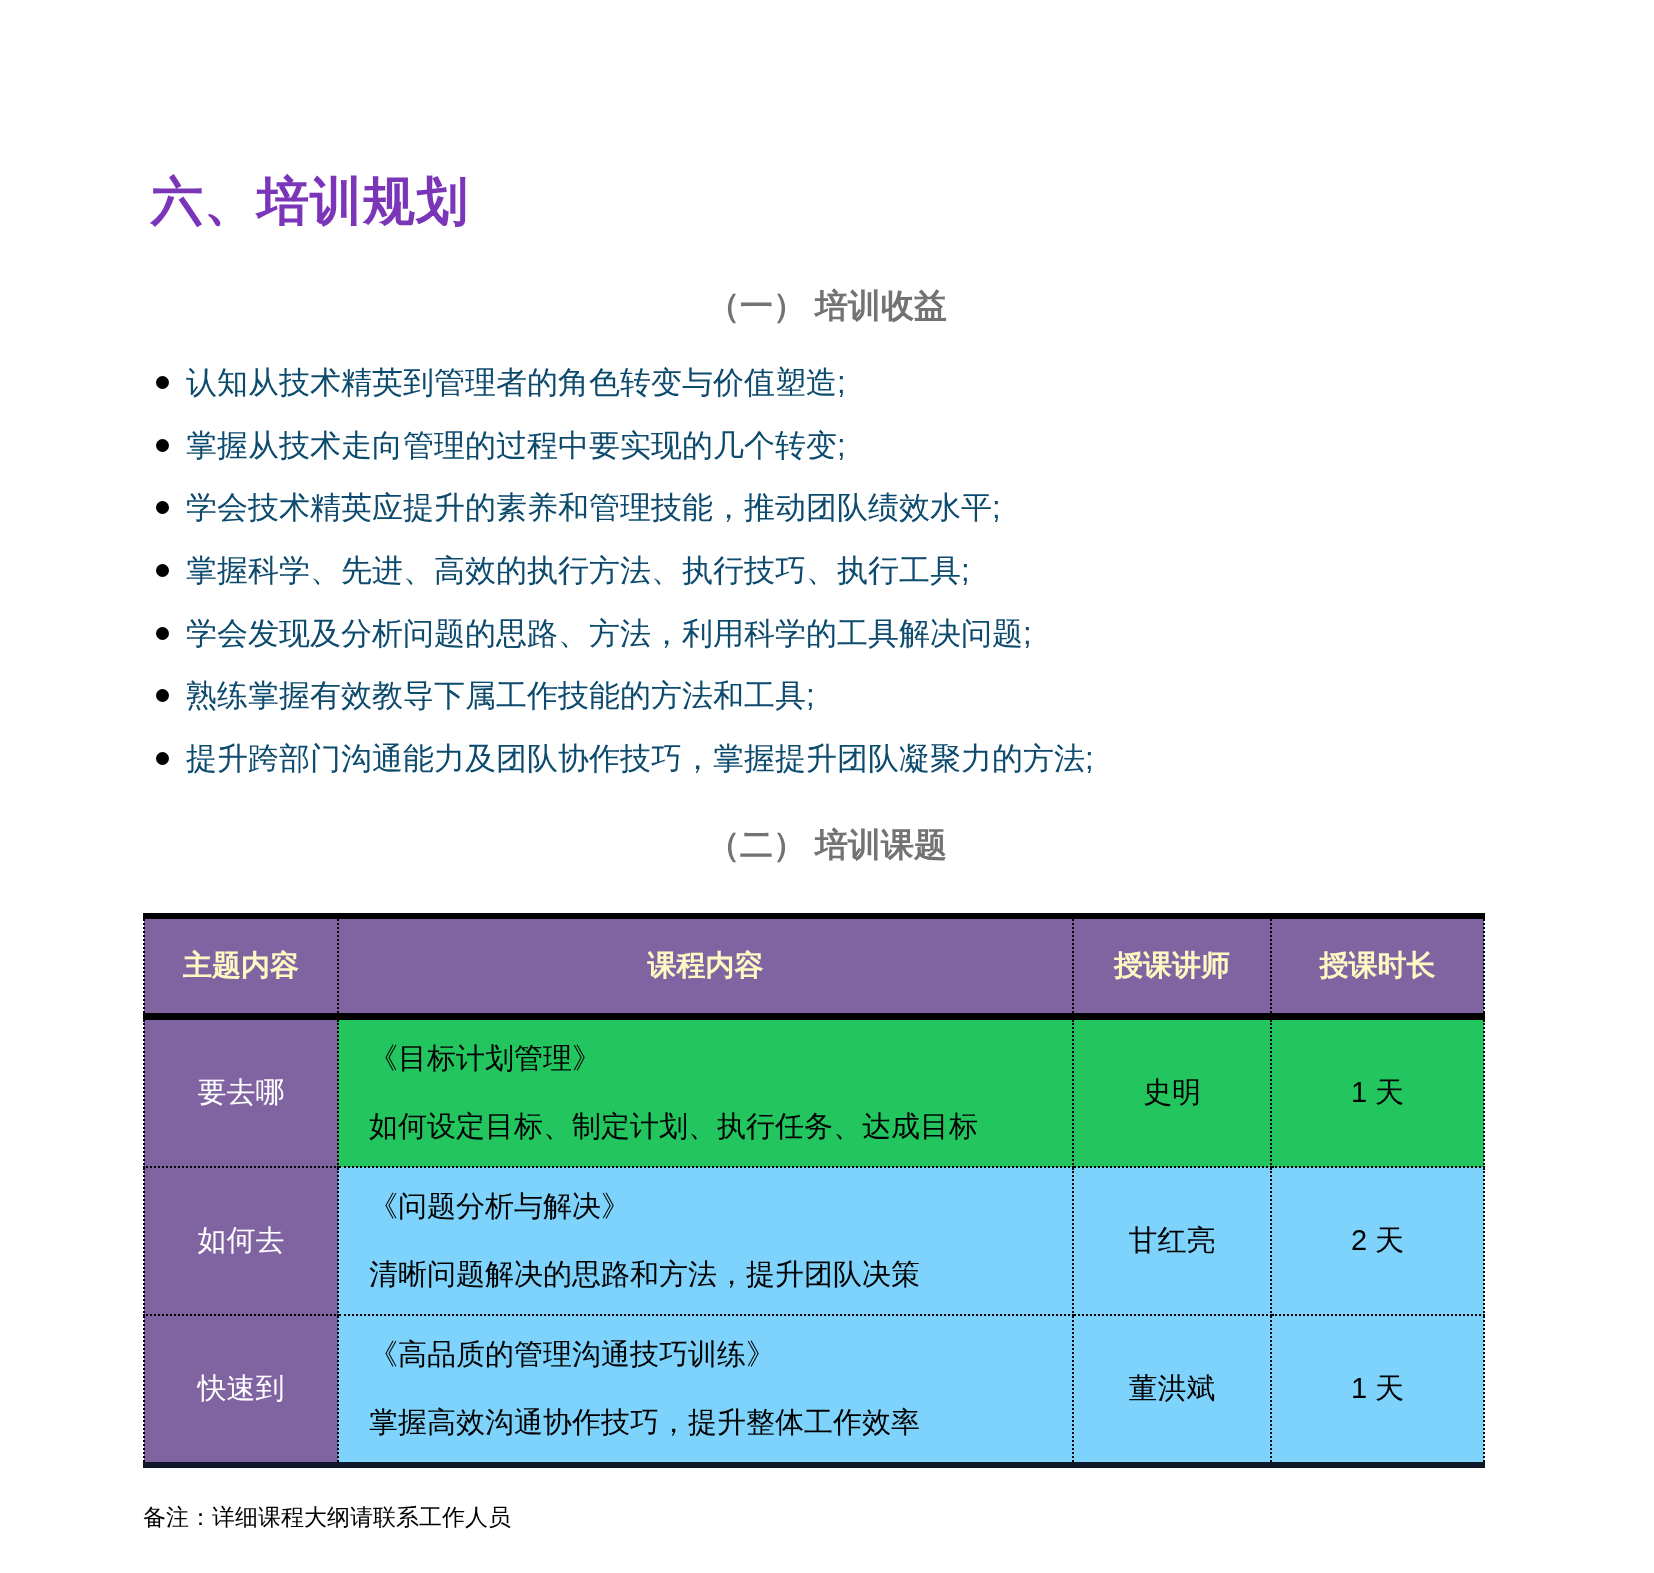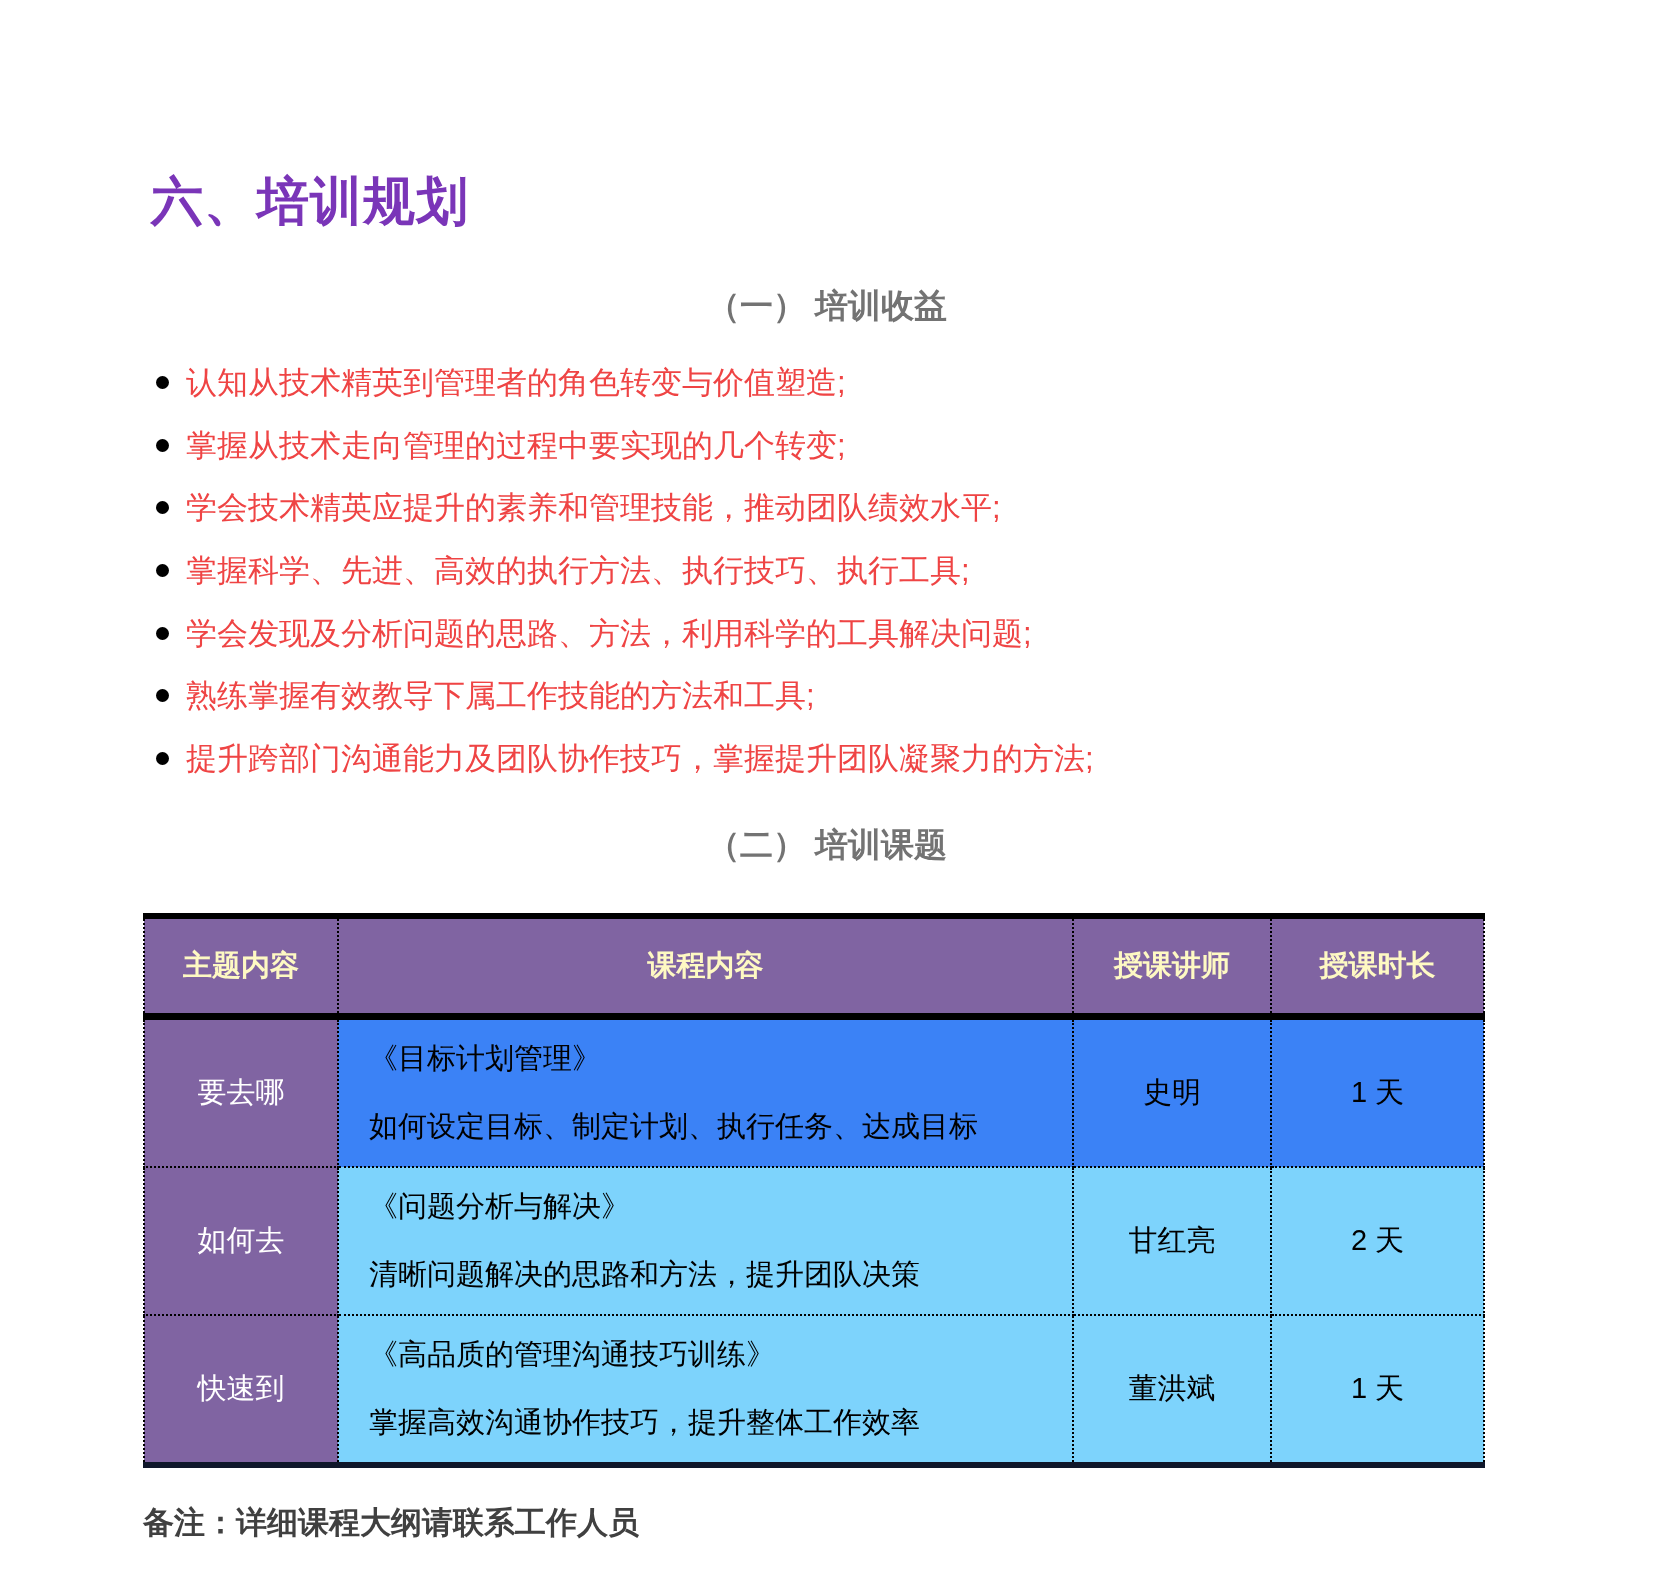--- a/index.html
+++ b/index.html
@@ -38,21 +38,21 @@
     list-style: none;
     margin: 42px 0 0 0;
     padding: 0;
   }
   .benefits-list li {
     position: relative;
     padding-left: 43px;
     font-size: 31px;
     line-height: 1.05;
     margin-bottom: 30px;
-    color: #ef4444;
+    color: #0c4a6e;
   }
   .benefits-list li .dot {
     position: absolute;
     left: 13px;
     top: 9px;
     width: 13px;
     height: 13px;
     border-radius: 50%;
     background: #000000;
   }
@@ -74,21 +74,21 @@
     border-top: 6px solid #000000;
     border-bottom: 7px solid #000000;
     border-left: 2px dotted #000000;
     border-right: 2px dotted #000000;
   }
   table.topics td {
     height: 122px;
     font-size: 29px;
     vertical-align: middle;
     border: 2px dotted #000000;
-    background: #3b82f6;
+    background: #22c55e;
   }
   table.topics tbody tr:last-child td { border-bottom: 6px solid #0f172a; }
   td.theme-cell {
     background: #8064A2 !important;
     color: #ffffff;
     font-weight: normal;
     text-align: center;
   }
   td.course-cell {
     text-align: left;
@@ -96,23 +96,23 @@
   }
   td.course-cell .course-title {
     display: block;
     margin-bottom: 28px;
   }
   td.course-cell .course-desc { display: block; }
   td.center-cell { text-align: center; }
   tr.shaded td { background: #7dd3fc; }
   .note {
     margin: 34px 0 0 0;
-    font-size: 31px;
-    font-weight: bold;
-    color: #404040;
+    font-size: 23px;
+    font-weight: normal;
+    color: #000000;
   }
 </style>
 </head>
 <body>
 
 <div class="page">
   <div class="content">
 
     <h1 class="doc-title">六、培训规划</h1>
 

